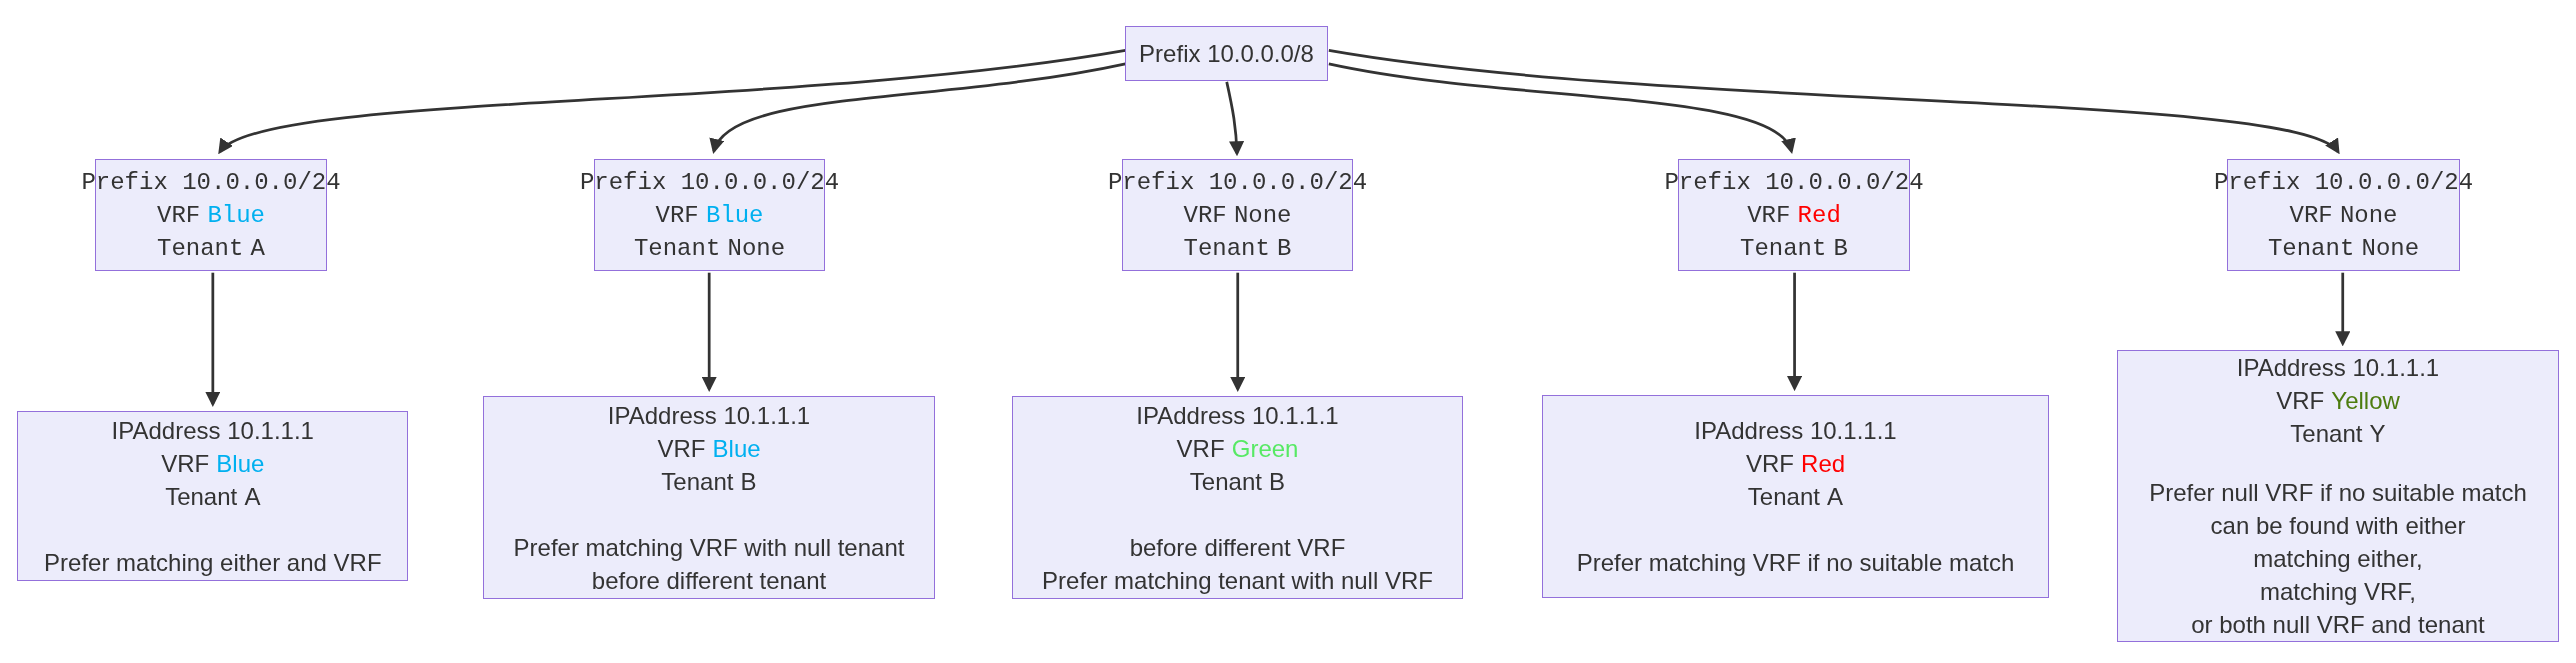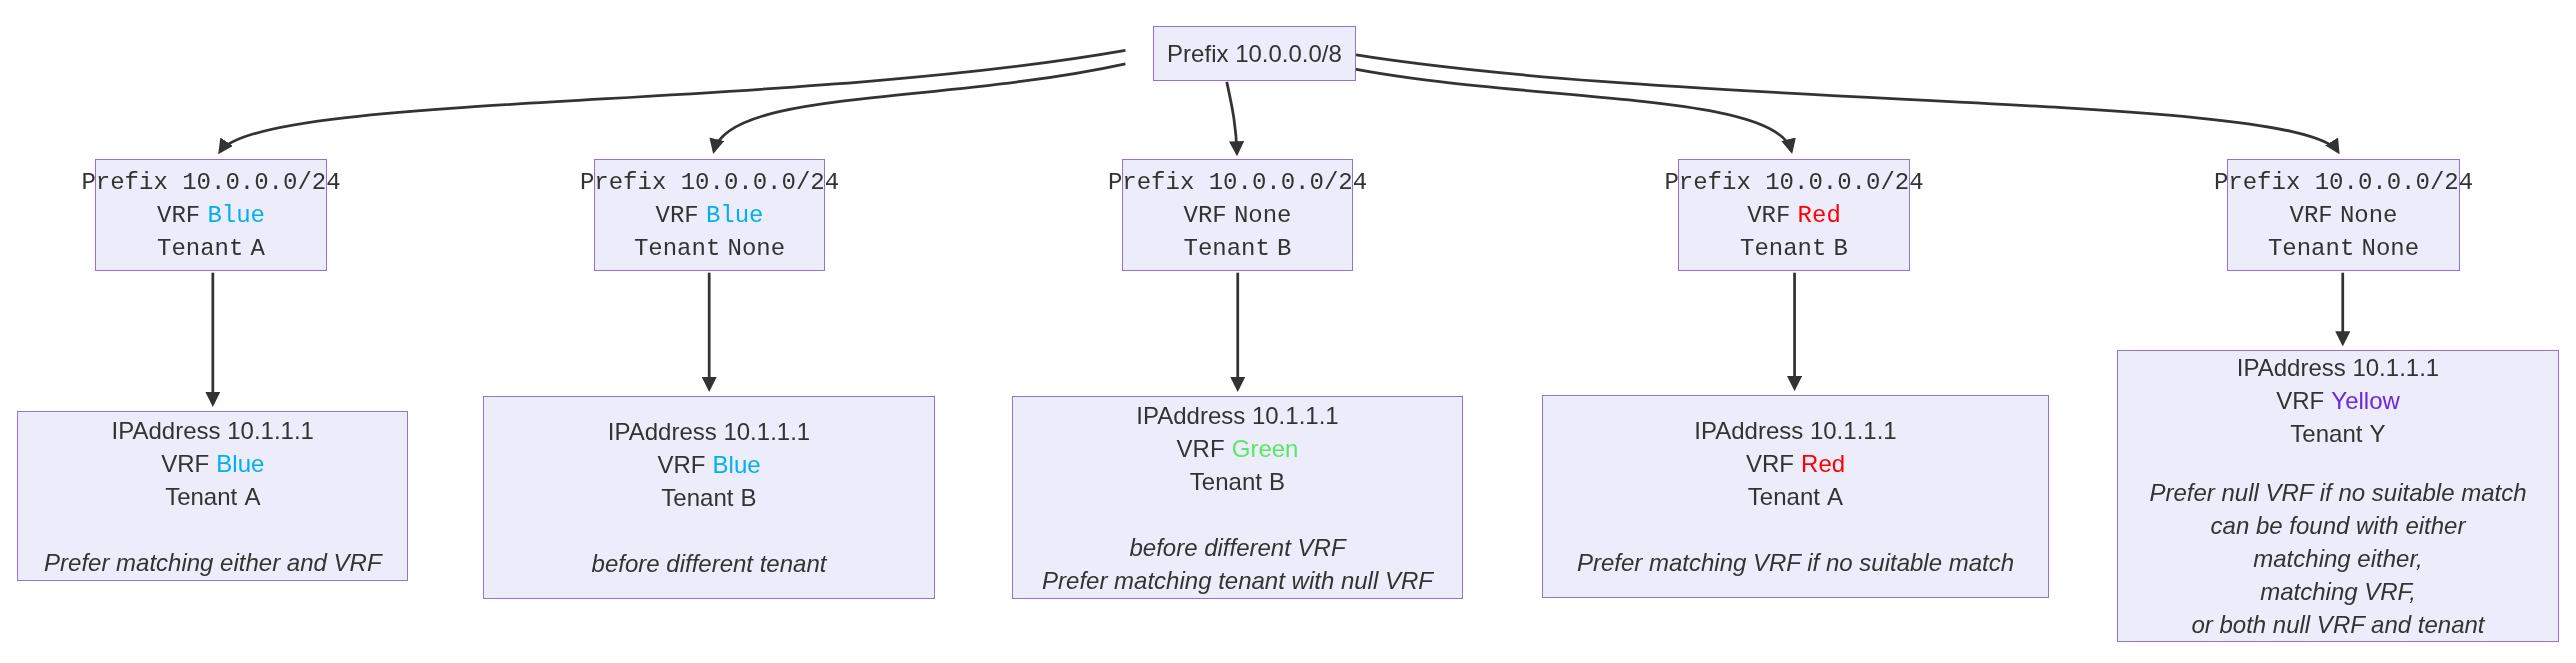--- a/index.html
+++ b/index.html
@@ -28,23 +28,23 @@
     align-items: center;
     justify-content: center;
     text-align: center;
     font-size: 24px;
     line-height: 33px;
     color: #333333;
   }
   .node .line { white-space: nowrap; }
   .node .line span + span { margin-left: 0.30em; }
   .node .spacer { height: 33px; }
-  .node .caption { font-style: italic; white-space: nowrap; }
+  .node .caption { white-space: nowrap; }
   
-  #root-node { left: 1125px; top: 26px; width: 203px; height: 55px; margin-left: 28px; }
+  #root-node { left: 1125px; top: 26px; width: 203px; height: 55px; }
   
   .prefix-node { top: 159px; height: 112px; font-family: Liberation Mono, monospace; }
   #prefix-node-1 { left: 95px;  width: 232px; }
   #prefix-node-2 { left: 594px;  width: 231px; }
   #prefix-node-3 { left: 1122px; width: 231px; }
   #prefix-node-4 { left: 1678px; width: 232px; }
   #prefix-node-5 { left: 2227px; width: 233px; }
   
   #ip-node-1 { left: 17.3px;   top: 411px; width: 391px; height: 170px; }
   #ip-node-2 { left: 483px;  top: 396px; width: 452px; height: 203px; }
@@ -117,20 +117,21 @@
     <div class="line"><span>Tenant</span><span>A</span></div>
     <div class="spacer"></div>
     <div class="caption">Prefer matching either and VRF</div>
   </div>
 
   <div class="node" id="ip-node-2">
     <div class="line">IPAddress 10.1.1.1</div>
     <div class="line"><span>VRF</span><span style="color: rgb(0, 176, 240);">Blue</span></div>
     <div class="line"><span>Tenant</span><span>B</span></div>
     <div class="spacer"></div>
+    <div class="caption">Prefer matching VRF with null tenant</div>
     <div class="caption">before different tenant</div>
   </div>
 
   <div class="node" id="ip-node-3">
     <div class="line">IPAddress 10.1.1.1</div>
     <div class="line"><span>VRF</span><span style="color: rgb(87, 233, 100);">Green</span></div>
     <div class="line"><span>Tenant</span><span>B</span></div>
     <div class="spacer"></div>
     <div class="caption">before different VRF</div>
     <div class="caption">Prefer matching tenant with null VRF</div>
@@ -139,21 +140,21 @@
   <div class="node" id="ip-node-4">
     <div class="line">IPAddress 10.1.1.1</div>
     <div class="line"><span>VRF</span><span style="color: rgb(255, 0, 0);">Red</span></div>
     <div class="line"><span>Tenant</span><span>A</span></div>
     <div class="spacer"></div>
     <div class="caption">Prefer matching VRF if no suitable match</div>
   </div>
 
   <div class="node" id="ip-node-5">
     <div class="line">IPAddress 10.1.1.1</div>
-    <div class="line"><span>VRF</span><span style="color: #6d28d9;">Yellow</span></div>
+    <div class="line"><span>VRF</span><span style="color: #4d7c0f;">Yellow</span></div>
     <div class="line"><span>Tenant</span><span>Y</span></div>
     <div class="spacer"></div>
     <div class="caption">Prefer null VRF if no suitable match</div>
     <div class="caption">can be found with either</div>
     <div class="caption">matching either,</div>
     <div class="caption">matching VRF,</div>
     <div class="caption">or both null VRF and tenant</div>
   </div>
 
 </div>

